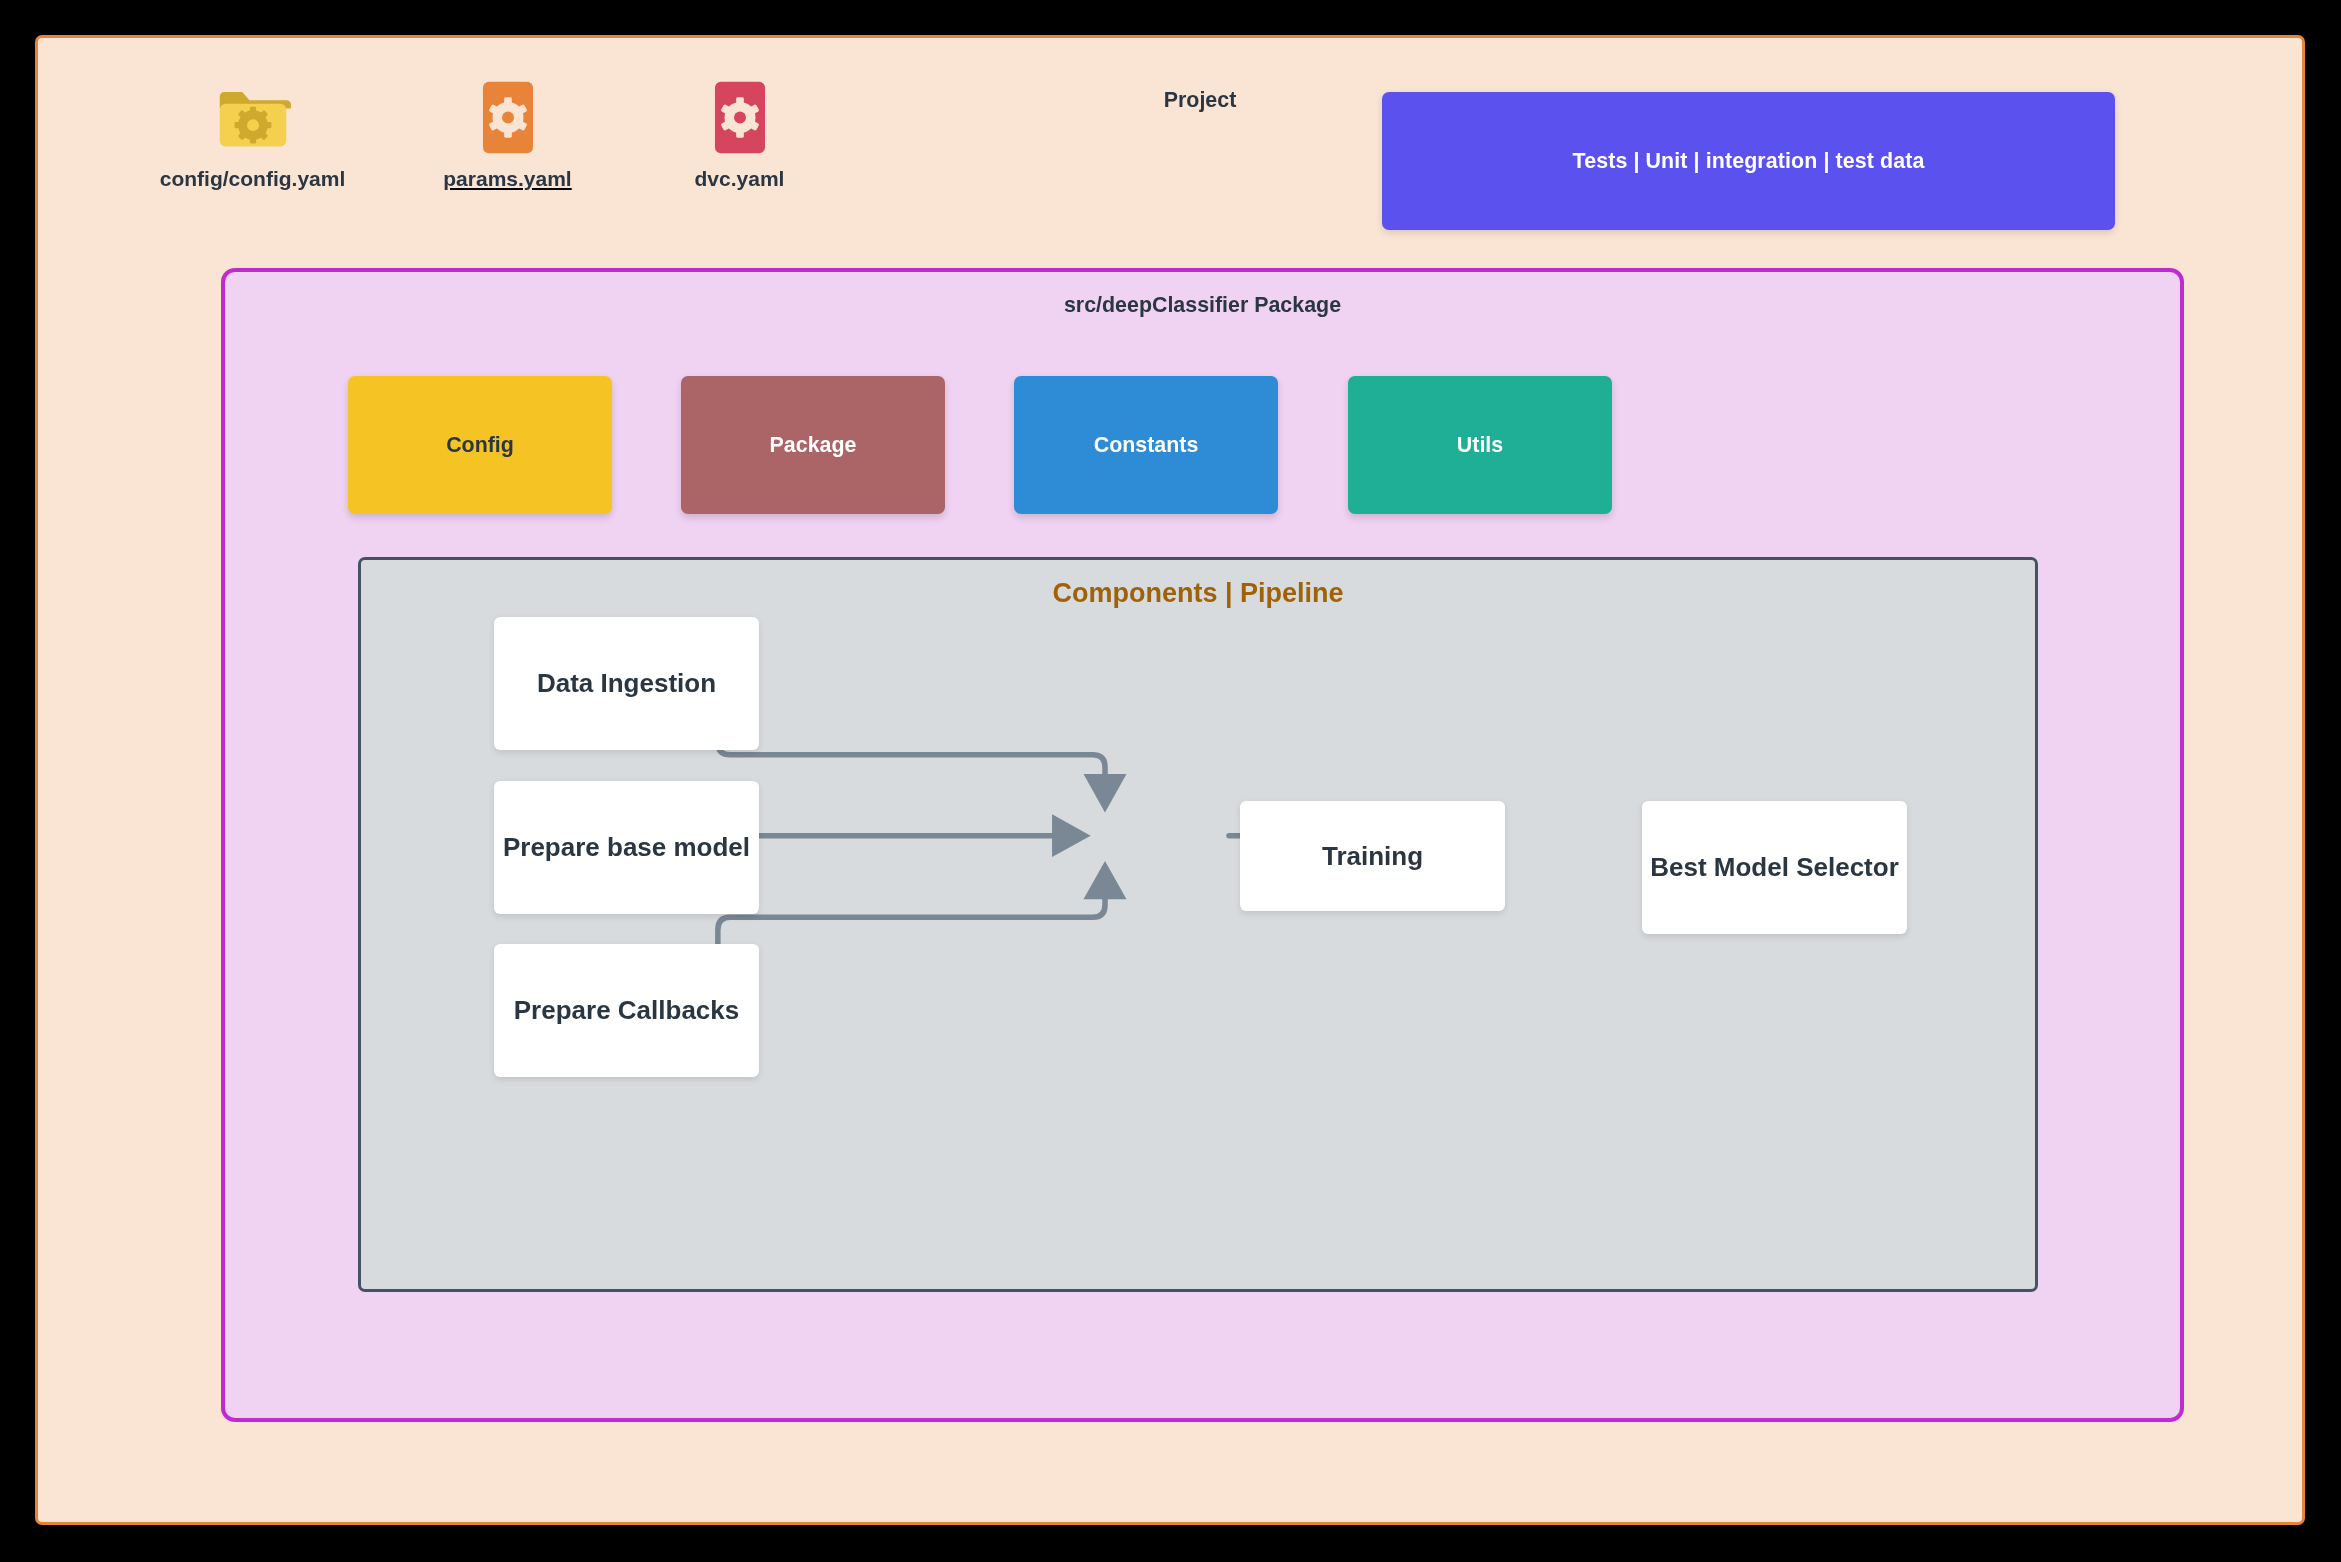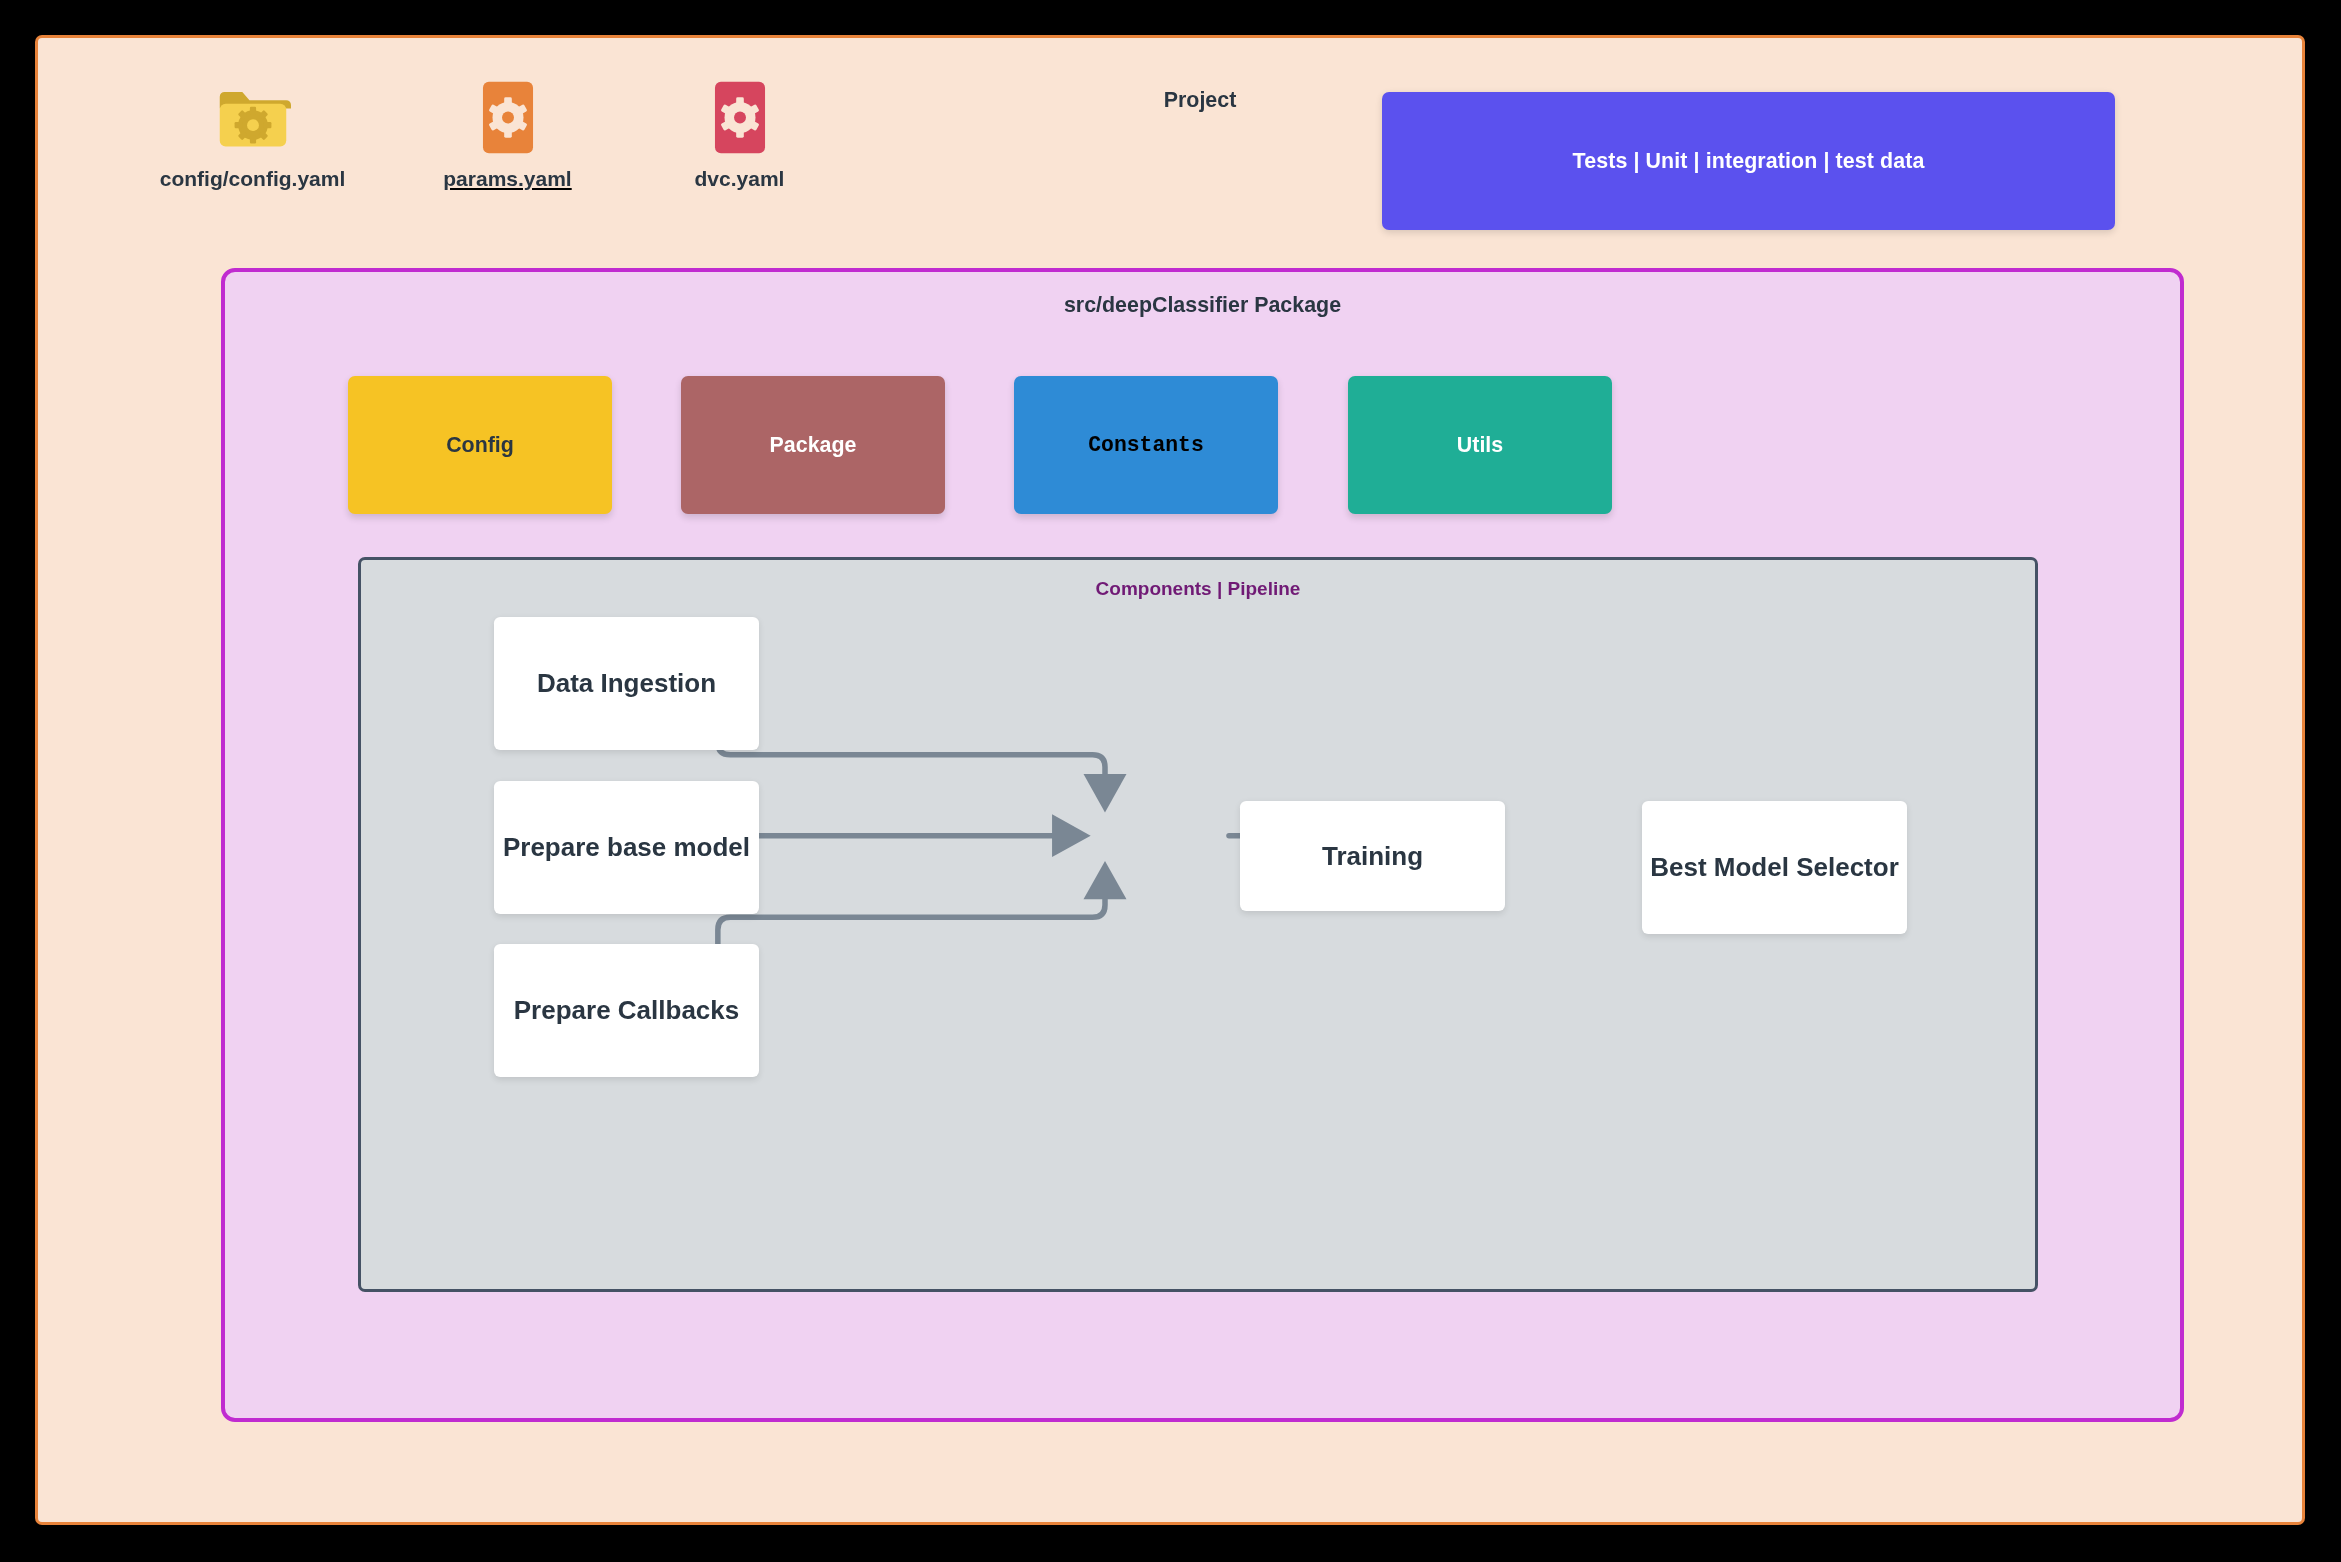--- a/index.html
+++ b/index.html
@@ -129,23 +129,23 @@
     border: 3.5px solid #455265;
     border-radius: 7px;
     box-sizing: border-box;
   }
   .pipeline-title {
     position: absolute;
     top: 18px;
     left: 0;
     width: 100%;
     text-align: center;
-    font-size: 19px;
-    font-weight: bold;
-    color: #701a75;
+    font-size: 27px;
+    font-weight: bold;
+    color: #a16207;
   }
 
   
   .node {
     position: absolute;
     background: #ffffff;
     border-radius: 6.2px;
     display: flex;
     align-items: center;
     justify-content: center;
@@ -248,21 +248,21 @@
   <div id="package-panel">
     <div class="package-title">src/deepClassifier Package</div>
 
     <div class="module-box" style="left:123px; background:#F6C324;">
       <span class="module-label" style="color:#2A3642;">Config</span>
     </div>
     <div class="module-box" style="left:456px; background:#AC6566;">
       <span class="module-label" style="color:#FFFFFF;">Package</span>
     </div>
     <div class="module-box" style="left:789px; background:#2E8BD6;">
-      <span class="module-label" style="color:#000000;font-family:Liberation Mono, monospace;">Constants</span>
+      <span class="module-label" style="color:#ffffff;">Constants</span>
     </div>
     <div class="module-box" style="left:1123px; background:#1FAE96;">
       <span class="module-label" style="color:#FFFFFF;">Utils</span>
     </div>
 
     <div id="pipeline-panel">
       <div class="pipeline-title">Components | Pipeline</div>
 
       <svg id="connectors" viewBox="0 0 2430 1063" preserveAspectRatio="none">
         <defs>

